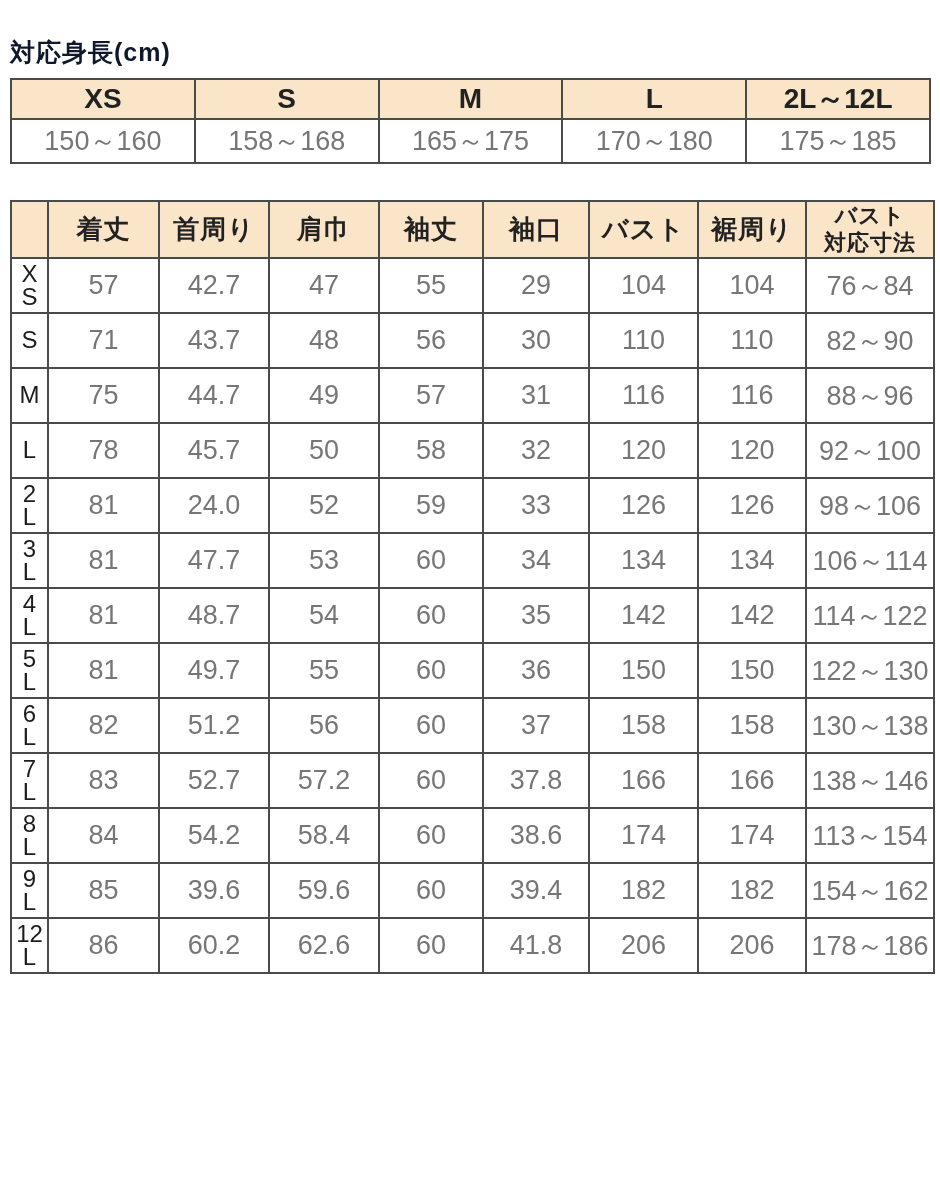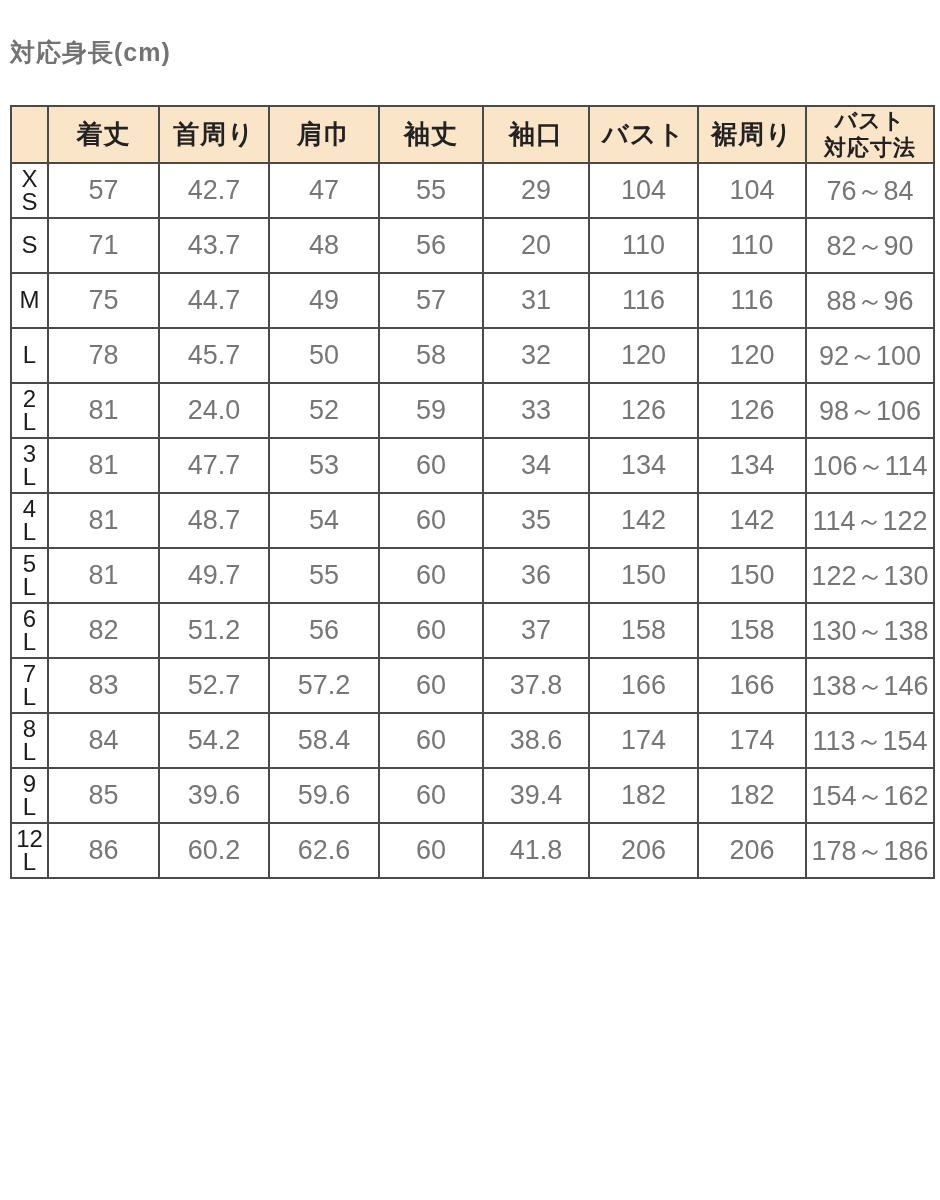--- a/index.html
+++ b/index.html
@@ -32,21 +32,21 @@
     font-size: 29px;
     font-weight: bold;
     letter-spacing: 3px;
   }
   
   .subtitle {
     margin-top: 13px;
     margin-left: 2px;
     font-size: 25px;
     font-weight: bold;
-    color: #737373;
+    color: #0f172a;
     letter-spacing: 1px;
   }
   
   table {
     border-collapse: collapse;
     table-layout: fixed;
   }
   th, td {
     border: 2px solid #4a4a4a;
     text-align: center;
@@ -100,20 +100,40 @@
   }
 </style>
 </head>
 <body>
 
 <div class="page">
 
 
   <div class="subtitle">対応身長(cm)</div>
 
+  <table class="height-table">
+    <thead>
+      <tr id="height-head">
+          <th>XS</th>
+          <th>S</th>
+          <th>M</th>
+          <th>L</th>
+          <th>2L～12L</th>
+        </tr>
+    </thead>
+    <tbody>
+      <tr id="height-values">
+          <td>150～160</td>
+          <td>158～168</td>
+          <td>165～175</td>
+          <td>170～180</td>
+          <td>175～185</td>
+        </tr>
+    </tbody>
+  </table>
 
   <table class="size-table">
     <colgroup>
       <col style="width:37px">
       <col style="width:111px">
       <col style="width:110px">
       <col style="width:110px">
       <col style="width:104px">
       <col style="width:106px">
       <col style="width:109px">
@@ -146,21 +166,21 @@
           <td>104</td>
           <td>104</td>
           <td>76～84</td>
         </tr>
         <tr>
           <th class="row-label">S</th>
           <td>71</td>
           <td>43.7</td>
           <td>48</td>
           <td>56</td>
-          <td>20</td>
+          <td>30</td>
           <td>110</td>
           <td>110</td>
           <td>82～90</td>
         </tr>
         <tr>
           <th class="row-label">M</th>
           <td>75</td>
           <td>44.7</td>
           <td>49</td>
           <td>57</td>

